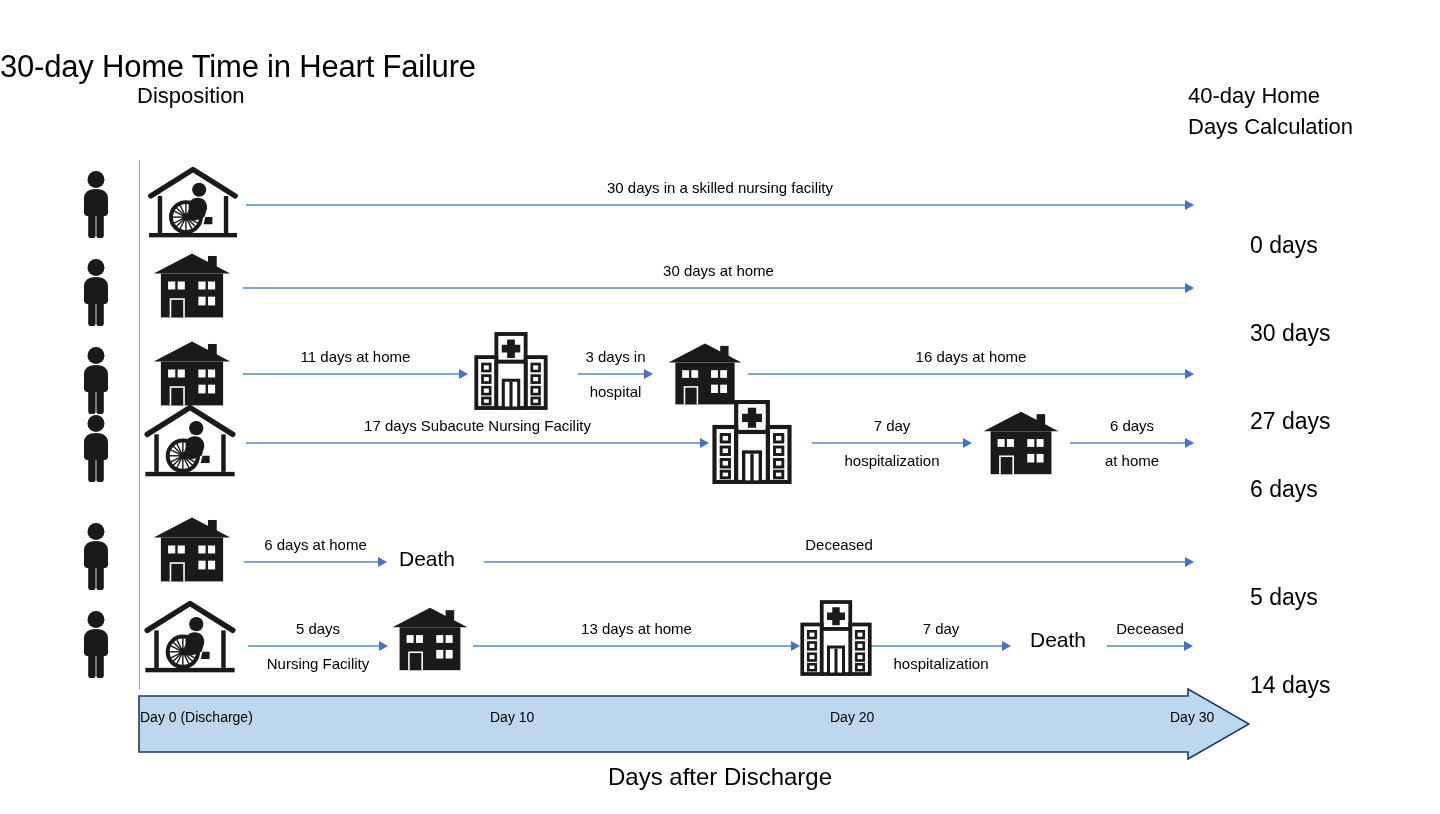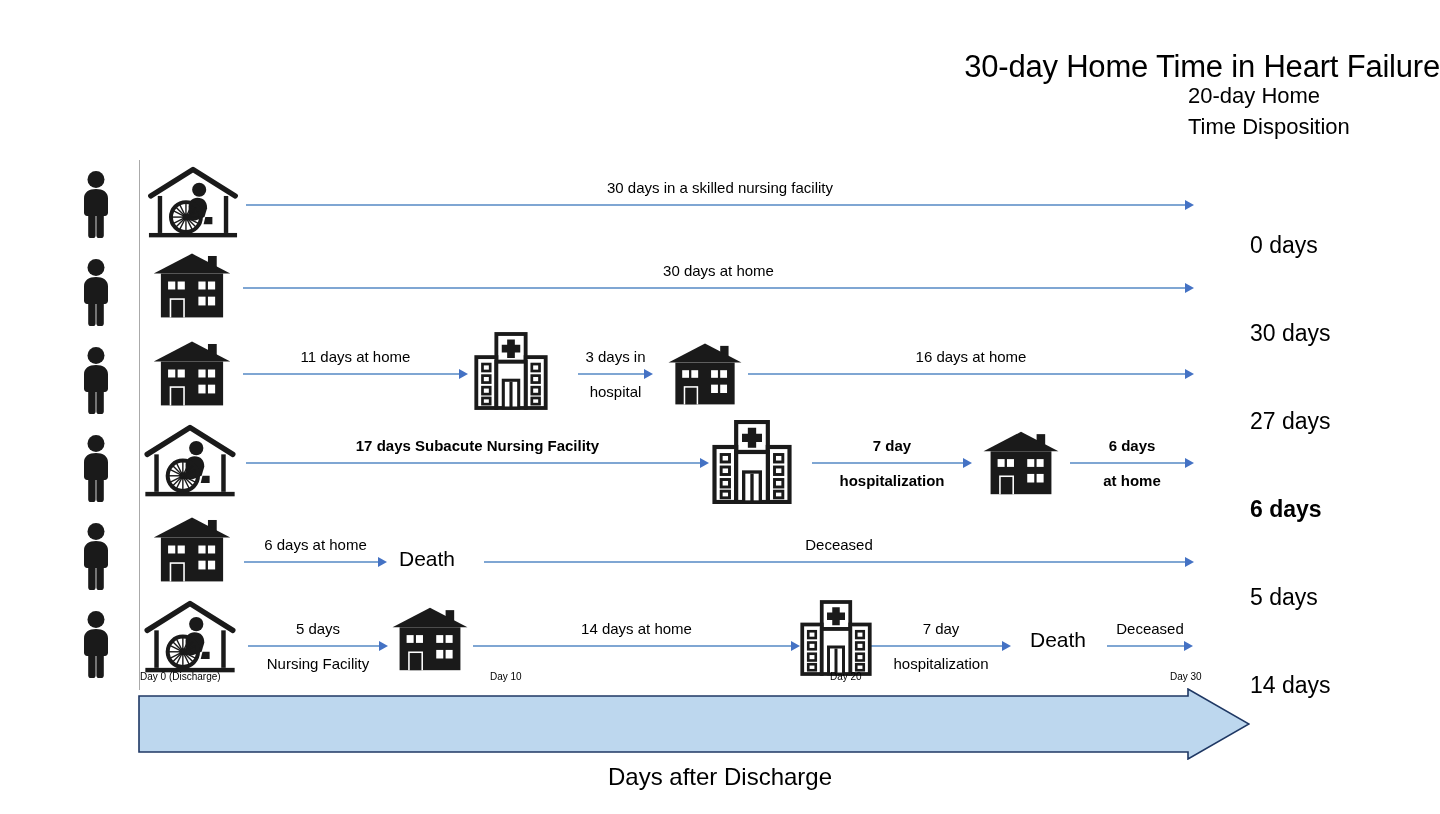--- a/index.html
+++ b/index.html
@@ -1,52 +1,53 @@
 <!DOCTYPE html>
 <html><head>
 <meta charset="utf-8">
 <style>
   html,body{margin:0;padding:0;background:#ffffff;}
   body{width:1440px;height:814px;position:relative;overflow:hidden;
        font-family:"Liberation Sans","DejaVu Sans",sans-serif;color:#000;}
   .abs{position:absolute;}
-  #title{left:0;top:47px;width:1440px;text-align:right;font-size:31px;line-height:40px;letter-spacing:-0.2px;}
+  #title{left:0;top:47px;width:1440px;text-align:left;font-size:31px;line-height:40px;letter-spacing:-0.2px;}
   #hdr-left{left:137px;top:80px;width:240px;font-size:22px;line-height:31px;}
   #hdr-right{left:1188px;top:80px;width:250px;font-size:22px;line-height:31px;}
   #divider{left:139px;top:160px;width:1px;height:530px;background:#aaa;}
   .row{position:absolute;left:0;width:1440px;height:88px;}
   .person{position:absolute;left:74px;top:10px;width:44px;height:68px;}
   .disp-icon{position:absolute;top:4px;}
   .result{position:absolute;left:1250px;top:22px;font-size:23px;line-height:30px;white-space:nowrap;margin-top:48px;}
   .seg{position:absolute;}
   .seg .line{position:absolute;left:0;top:0;height:1.6px;background:#7fa6d3;}
   .seg .head{position:absolute;top:-4px;width:0;height:0;
               border-top:5px solid transparent;border-bottom:5px solid transparent;
               border-left:9px solid #4472c4;}
   .seg .lbl{position:absolute;width:100%;text-align:center;font-size:15px;line-height:19px;white-space:nowrap;}
   .seg .lbl.above{bottom:7px;}
   .seg .lbl.below{top:9px;}
   .death{position:absolute;font-size:21px;font-weight:normal;line-height:24px;white-space:nowrap;}
   
   #timeline{position:absolute;left:138px;top:688px;width:1112px;height:72px;}
   #timeline svg{position:absolute;left:0;top:0;}
-  .tl-lbl{position:absolute;font-size:10px;line-height:17px;top:668px;white-space:nowrap;}
+  .tl-lbl{position:absolute;font-size:14px;line-height:17px;top:709px;white-space:nowrap;}
   #axis-title{left:0;top:761px;width:1440px;text-align:center;font-size:24px;line-height:32px;}
 </style>
 </head>
 <body>
 
 <div class="abs" id="title">30-day Home Time in Heart Failure</div>
 
 <div class="abs" id="hdr-left">
+  <div>Disposition</div>
 </div>
 
 <div class="abs" id="hdr-right">
-  <div>20-day Home</div>
-  <div>Time Disposition</div>
+  <div>40-day Home</div>
+  <div>Days Calculation</div>
 </div>
 
 <div class="abs" id="divider"></div>
 
 <div id="rows">
     <div class="row" style="top: 160px;">
       <div class="person"><svg viewBox="0 0 44 68" width="44" height="68">
     <circle cx="22" cy="9.5" r="8.5" fill="#1a1a1a"></circle>
     <path d="M22 19c-7 0-12 3.2-12 9.2v14.6c0 1.9 1.4 3.2 3.1 3.2h1.1v19.4c0 1.6 1.2 2.6 2.7 2.6h2.1c1.5 0 2.6-1 2.6-2.6V46h0.8v19.4c0 1.6 1.1 2.6 2.6 2.6h2.1c1.5 0 2.7-1 2.7-2.6V46h1.1c1.7 0 3.1-1.3 3.1-3.2V28.2C34 22.2 29 19 22 19z" fill="#1a1a1a"></path>
   </svg></div>
@@ -164,21 +165,21 @@
     <rect x="32" y="37" width="9" height="10" fill="#fff"></rect>
     <rect x="58" y="37" width="9" height="10" fill="#fff"></rect>
     <rect x="70" y="37" width="9" height="10" fill="#fff"></rect>
     <rect x="58" y="56" width="9" height="11" fill="#fff"></rect>
     <rect x="70" y="56" width="9" height="11" fill="#fff"></rect>
     <rect x="22" y="58" width="19" height="24" fill="#fff"></rect>
     <rect x="24" y="60" width="15" height="22" fill="#1a1a1a"></rect>
   </svg></div>
       <div class="result">27 days</div>
     </div>
-    <div class="row" style="top: 424px; font-weight: bold;">
+    <div class="row" style="top: 404px;">
       <div class="person"><svg viewBox="0 0 44 68" width="44" height="68">
     <circle cx="22" cy="9.5" r="8.5" fill="#1a1a1a"></circle>
     <path d="M22 19c-7 0-12 3.2-12 9.2v14.6c0 1.9 1.4 3.2 3.1 3.2h1.1v19.4c0 1.6 1.2 2.6 2.7 2.6h2.1c1.5 0 2.6-1 2.6-2.6V46h0.8v19.4c0 1.6 1.1 2.6 2.6 2.6h2.1c1.5 0 2.7-1 2.7-2.6V46h1.1c1.7 0 3.1-1.3 3.1-3.2V28.2C34 22.2 29 19 22 19z" fill="#1a1a1a"></path>
   </svg></div>
       <div class="disp-icon" style="left: 143px; top: 0px;"><svg viewBox="0 0 104 84" width="94" height="75">
     <path d="M4 34 L52 4 L100 34" fill="none" stroke="#1a1a1a" stroke-width="6" stroke-linejoin="round" stroke-linecap="round"></path>
     <rect x="12" y="34" width="5" height="42" fill="#1a1a1a"></rect>
     <rect x="87" y="34" width="5" height="42" fill="#1a1a1a"></rect>
     <rect x="2" y="76" width="100" height="5" fill="#1a1a1a"></rect>
     <circle cx="59" cy="27" r="8" fill="#1a1a1a"></circle>
@@ -307,21 +308,21 @@
   </svg></div>
       <div class="seg" style="left: 248px; top: 45px; width: 140px;">
         <div class="line" style="width:131px"></div>
                 <div class="head" style="left:131px"></div>
         <div class="lbl above">5 days</div>
         <div class="lbl below">Nursing Facility</div>
       </div>
       <div class="seg" style="left: 473px; top: 45px; width: 327px;">
         <div class="line" style="width:318px"></div>
                 <div class="head" style="left:318px"></div>
-        <div class="lbl above">14 days at home</div>
+        <div class="lbl above">13 days at home</div>
       </div>
       <div class="seg" style="left: 871px; top: 45px; width: 140px;">
         <div class="line" style="width:131px"></div>
                 <div class="head" style="left:131px"></div>
         <div class="lbl above">7 day</div>
         <div class="lbl below">hospitalization</div>
       </div>
       <div class="seg" style="left: 1107px; top: 45px; width: 86px;">
         <div class="line" style="width:77px"></div>
                 <div class="head" style="left:77px"></div>

